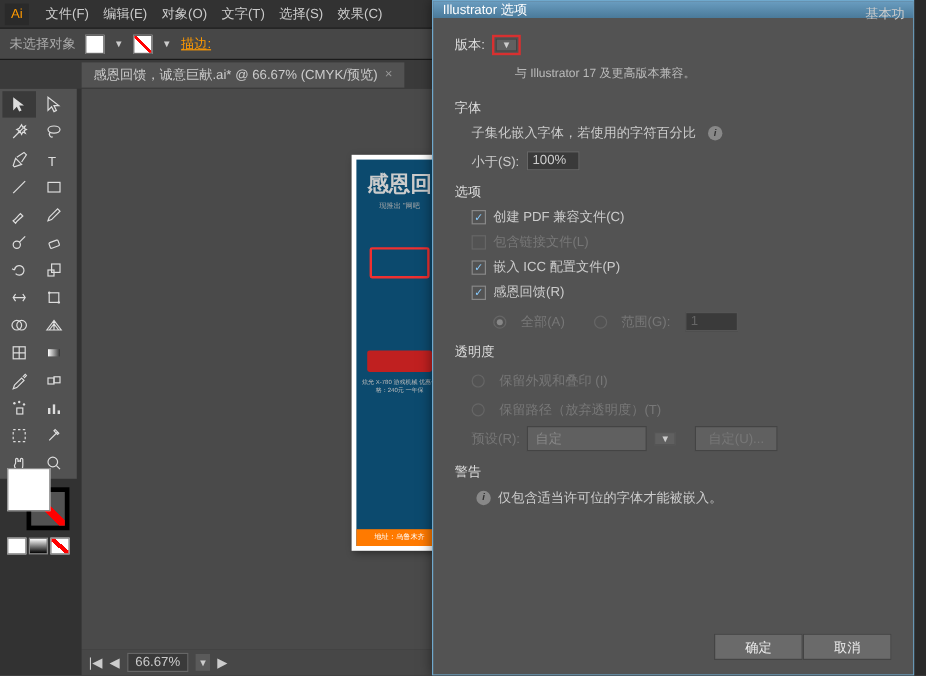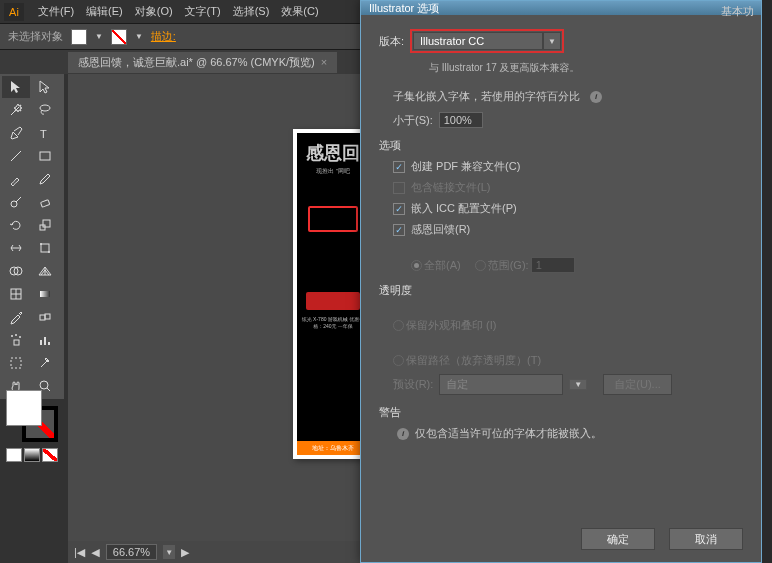--- a/index.html
+++ b/index.html
@@ -26,21 +26,21 @@
 .stroke-sq{position:absolute;right:0;bottom:0;width:36px;height:36px;border:4px solid #000;background:#525252;}
 .stroke-sq::after{content:"";position:absolute;inset:0;background:linear-gradient(to top right,transparent 42%,red 42%,red 58%,transparent 58%);}
 .mode-icons{position:absolute;left:6px;top:448px;display:flex;gap:2px;}
 .mode-icon{width:16px;height:14px;border:1px solid #888;cursor:pointer;}
 .mode-icon.c1{background:#fff;}
 .mode-icon.c2{background:linear-gradient(#fff,#000);}
 .mode-icon.c3{background:#fff;position:relative;}
 .mode-icon.c3::after{content:"";position:absolute;inset:0;background:linear-gradient(to top right,transparent 40%,red 40%,red 60%,transparent 60%);}
 .canvas-area{position:absolute;left:68px;top:74px;right:0;bottom:22px;background:#4a4a4a;overflow:hidden;}
 .artboard{position:absolute;left:225px;top:55px;width:80px;height:330px;background:#fff;box-shadow:2px 2px 6px rgba(0,0,0,0.4);}
-.ad{position:absolute;inset:4px;background:#000000;color:#fff;}
+.ad{position:absolute;inset:4px;background:#0c4a6e;color:#fff;}
 .ad-title{font-size:18px;font-weight:bold;text-align:center;padding-top:8px;}
 .ad-sub{font-size:6px;text-align:center;color:#aaa;margin-top:2px;}
 .ad-kb{margin:30px auto 0;width:50px;height:26px;border:2px solid #f03030;border-radius:2px;}
 .ad-kb2{margin:60px auto 0;width:54px;height:18px;background:#c02020;border-radius:2px;}
 .ad-txt{font-size:5px;text-align:center;color:#bbb;margin-top:6px;line-height:1.4;}
 .ad-foot{position:absolute;bottom:0;left:0;right:0;height:14px;background:#ff7a00;font-size:6px;text-align:center;line-height:14px;color:#fff;}
 .statusbar{position:absolute;left:68px;bottom:0;right:0;height:22px;background:#474747;display:flex;align-items:center;padding:0 6px;gap:6px;}
 .zoom-box{background:#3a3a3a;border:1px solid #666;padding:1px 6px;}
 .dropdown-arrow{width:12px;height:14px;background:#5a5a5a;display:flex;align-items:center;justify-content:center;font-size:8px;}
 
@@ -52,30 +52,30 @@
 .version-box{border:2px solid #d83030;padding:1px;display:flex;}
 .version-sel{background:#606060;border:1px solid #444;width:130px;padding:2px 6px;color:#fff;}
 .version-arr{width:18px;background:#606060;border:1px solid #444;display:flex;align-items:center;justify-content:center;font-size:8px;}
 .compat{margin-left:50px;color:#bbb;font-size:10px;margin-bottom:14px;}
 .section-h{color:#ddd;margin:10px 0 6px;}
 .indent{margin-left:14px;}
 .chk-row{display:flex;align-items:center;gap:6px;margin:6px 0;}
 .chk{width:12px;height:12px;border:1px solid #888;display:flex;align-items:center;justify-content:center;font-size:9px;color:#8cf;cursor:pointer;}
 .chk.disabled{border-color:#666;}
 .chk-label.disabled{color:#777;}
-.radio-row{display:flex;align-items:center;gap:2px;margin:20px 0 6px 18px;}
+.radio-row{display:flex;align-items:center;gap:12px;margin:9px 0 6px 18px;}
 .radio{width:11px;height:11px;border:1px solid #666;border-radius:50%;display:flex;align-items:center;justify-content:center;}
 .radio.sel::after{content:"";width:5px;height:5px;background:#888;border-radius:50%;}
 .num-input{background:#3a3a3a;border:1px solid #666;width:44px;padding:1px 4px;color:#ccc;}
 .num-input.dis{color:#666;border-color:#555;}
 .info-icon{width:12px;height:12px;border-radius:50%;background:#888;color:#333;display:inline-flex;align-items:center;justify-content:center;font-size:8px;font-style:italic;font-weight:bold;margin-left:4px;}
-.preset-sel{background:#606060;border:1px solid #444;width:124px;padding:2px 6px;color:#888;}
+.preset-sel{background:#606060;border:1px solid #444;width:100px;padding:2px 6px;color:#888;}
 .preset-btn{background:#606060;border:1px solid #444;padding:2px 10px;color:#777;margin-left:10px;}
 .warn-row{display:flex;align-items:center;gap:6px;margin-top:6px;}
-.dlg-buttons{position:absolute;bottom:12px;right:18px;display:flex;gap:14px;}
+.dlg-buttons{position:absolute;bottom:12px;right:18px;display:flex;}
 .dlg-btn{background:#6a6a6a;border:1px solid #444;width:74px;height:22px;display:flex;align-items:center;justify-content:center;cursor:pointer;color:#eee;}
 .right-strip{position:absolute;right:0;top:0;width:10px;height:563px;background:#2a2a2a;}
 </style>
 </head>
 <body>
 
 <div class="menubar">
   <div class="app-icon">Ai</div>
   <div class="menu-item">文件(F)</div>
   <div class="menu-item">编辑(E)</div>
@@ -296,26 +296,26 @@
   <span class="dropdown-arrow">▼</span>
   <span>▶</span>
 </div>
 
 <div class="dialog">
   <div class="dlg-title">Illustrator 选项</div>
   <div class="dlg-body">
     <div class="row">
       <span class="lbl">版本:</span>
       <div class="version-box">
-        <div class="version-sel">Illustrator CC</div>
         <div class="version-arr">▼</div>
       </div>
     </div>
     <div class="compat">与 Illustrator 17 及更高版本兼容。</div>
 
+    <div class="section-h">字体</div>
     <div class="indent">
       <div class="row">
         <span>子集化嵌入字体，若使用的字符百分比</span>
         <span class="info-icon">i</span>
       </div>
       <div class="row">
         <span>小于(S):</span>
         <span class="num-input">100%</span>
       </div>
     </div>

